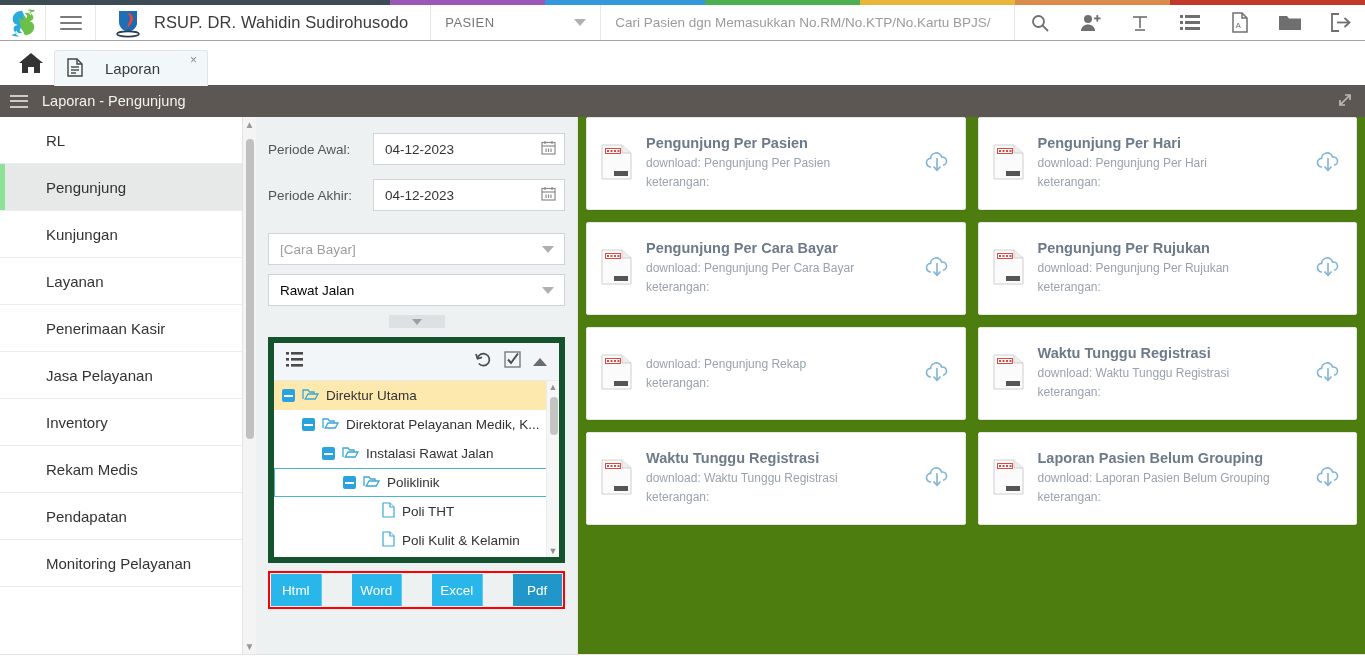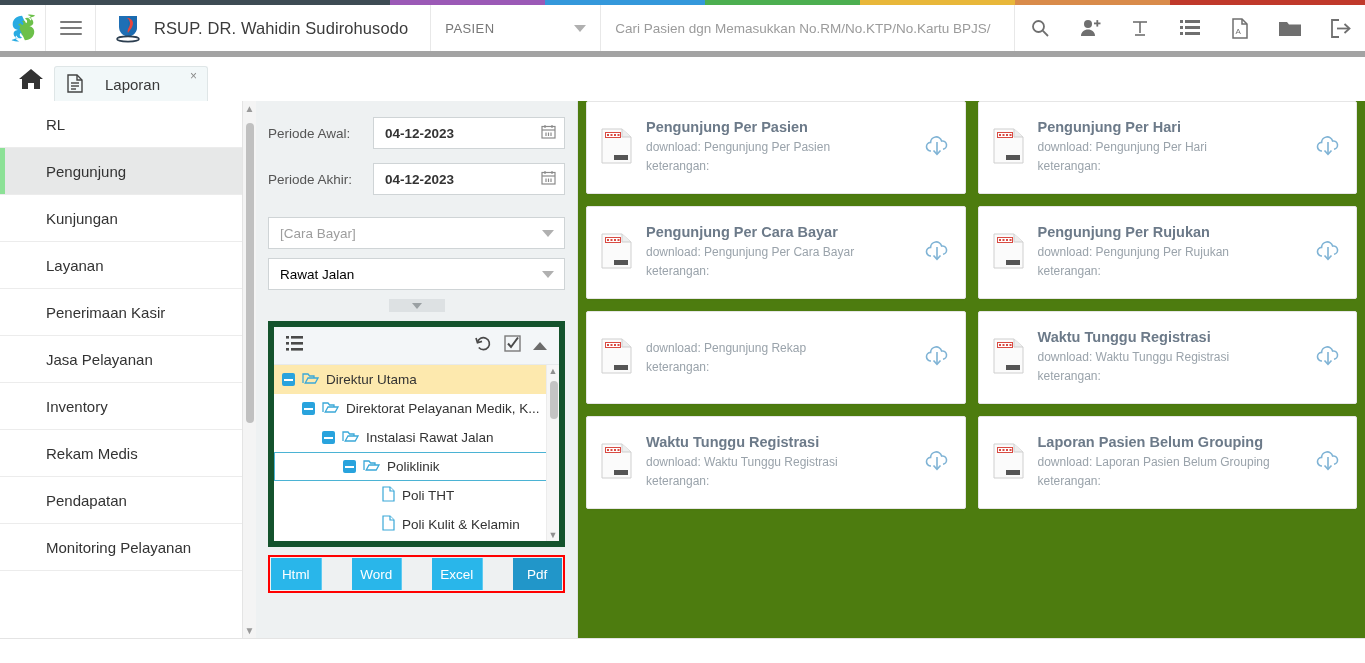--- a/index.html
+++ b/index.html
@@ -9,22 +9,22 @@
     background: #ffffff; overflow: hidden;
   }
   #app { position: relative; width: 1365px; height: 663px; }
 
   
   .colorstrip { display: flex; height: 5px; width: 100%; }
   .colorstrip span { display: block; height: 100%; }
 
   
   .header {
-    height: 52px; display: flex; align-items: stretch;
-    background: #ffffff; border-bottom: 6px solid #a3a3a3;
+    height: 36px; display: flex; align-items: stretch;
+    background: #ffffff; border-bottom: 1px solid #a3a3a3;
   }
   .hdr-logo {
     width: 46px; display: flex; align-items: center; justify-content: center;
     border-right: 1px solid #e8e8e8; background:#fff;
   }
   .hdr-burger {
     width: 50px; display: flex; align-items: center; justify-content: center;
     border-right: 1px solid #e8e8e8; color: #6b6b6b;
   }
   .hdr-burger .bars { width: 22px; }
@@ -94,21 +94,21 @@
   .side-scroll .thumb { position:absolute; left:3px; width:8px; top:22px; height:300px; background:#c0c0c0; border-radius:4px;}
 
   
   .filters { width: 322px; background:#eef1f2; border-right:1px solid #dfe3e4; padding: 16px 12px 0 12px;
              position:relative; }
   .frow { display:flex; align-items:center; margin-bottom: 14px; }
   .flabel { width: 105px; font-size: 13.5px; color:#555; }
   .finput {
     flex:1; height: 32px; background:#fff; border:1px solid #cfd4d6;
     display:flex; align-items:center; justify-content:space-between; padding: 0 8px 0 11px;
-    font-size: 13.5px; color:#333;font-weight:bold;
+    font-size: 13.5px; color:#333;
   }
   .fselect {
     height: 32px; background:#fff; border:1px solid #cfd4d6; display:flex; align-items:center;
     justify-content:space-between; padding: 0 10px 0 11px; font-size: 13.5px; margin-bottom: 9px;
   }
   .fselect.placeholder { color:#9d9d9d; }
   .more-handle { display:flex; justify-content:center; }
   .more-handle .hbar { width: 56px; height: 13px; background:#dde1e3; display:flex;align-items:center;justify-content:center;}
 
   
@@ -274,20 +274,35 @@
             <line x1="4" y1="9" x2="12" y2="9"></line>
             <line x1="4" y1="12" x2="12" y2="12"></line>
             <line x1="4" y1="15" x2="9" y2="15"></line>
           </svg>
       </span>
       <span>Laporan</span>
       <span class="closex">×</span>
     </div>
   </div>
 
+  <div class="titlebar">
+    <div class="tb-burger">
+        <i></i>
+        <i></i>
+        <i></i>
+      </div>
+    <div>Laporan - Pengunjung</div>
+    <div class="tb-expand">
+      <svg width="16" height="16" viewBox="0 0 16 16" fill="none" stroke="#bdb8b3" stroke-width="1.7">
+        <line x1="3" y1="13" x2="13" y2="3"></line>
+          <polyline points="8,3 13,3 13,8"></polyline>
+          <polyline points="8,13 3,13 3,8"></polyline>
+      </svg>
+    </div>
+  </div>
 
   <div class="body">
 
     <div class="sidebar">
       <div id="sidebar-items">
           <div class="side-item">
             <span>RL</span>
           </div>
           <div class="side-item active">
             <span>Pengunjung</span>

